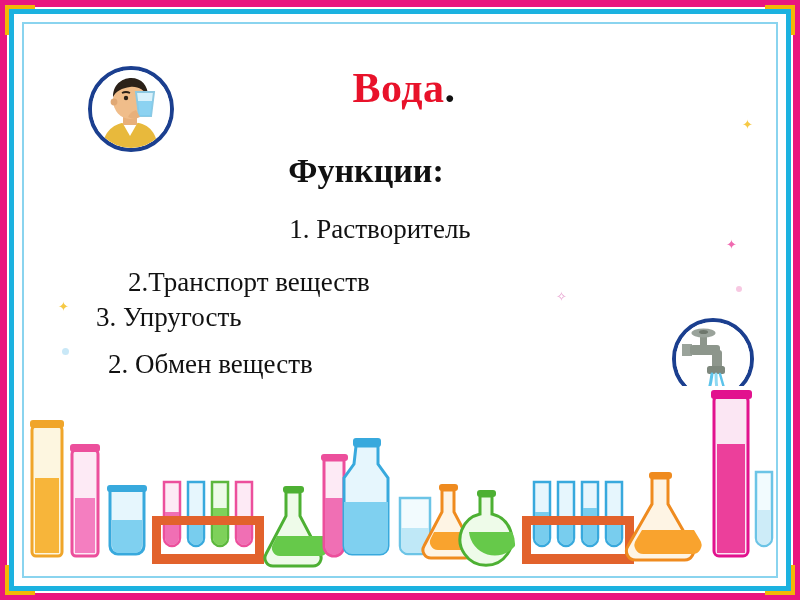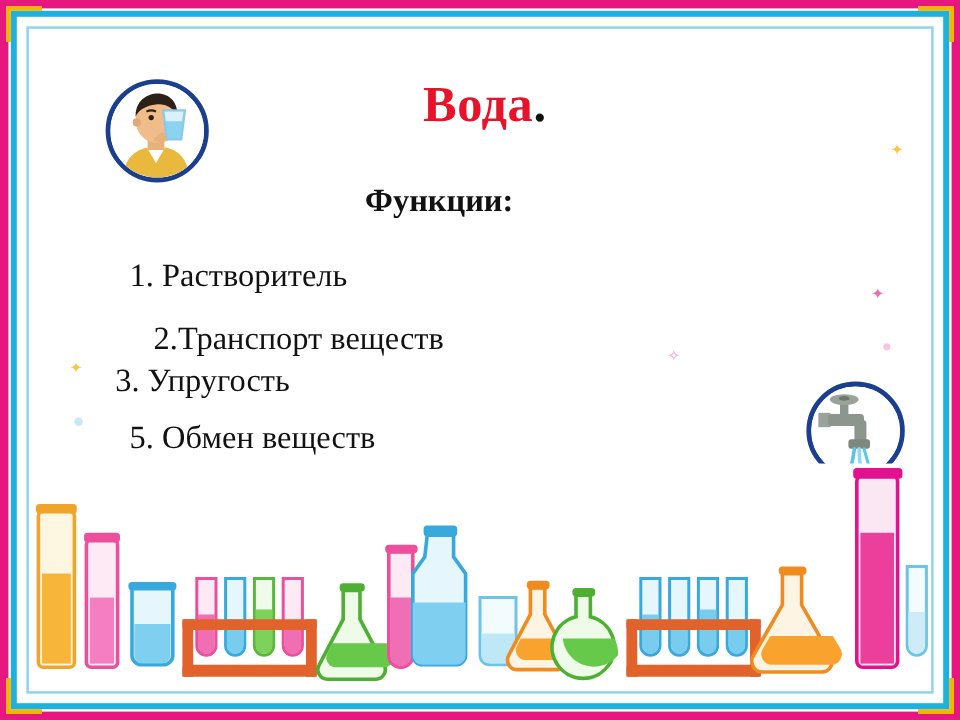--- a/index.html
+++ b/index.html
@@ -95,40 +95,40 @@
   .title .word {
     color: #e8122a;
   }
 
   .subtitle {
     position: absolute;
     left: 0;
     top: 152px;
     width: 680px;
     text-align: center;
-    font-size: 27px;
+    font-size: 34px;
     font-weight: bold;
     color: #111111;
     padding-left: 52px;
     box-sizing: border-box;
   }
 
   
   .list {
     position: absolute;
     left: 92px;
     top: 210px;
     width: 560px;
   }
   .item {
     font-size: 27px;
     color: #111111;
     white-space: nowrap;
   }
-  .item-1 { margin-left: 16px;  margin-top: 4px; }
+  .item-1 { margin-left: 16px;  margin-top: 4px; text-align: center; }
   .item-2 { margin-left: 36px; margin-top: 22px; }
   .item-3 { margin-left: 4px;  margin-top: 4px; }
   .item-4 { margin-left: 16px; margin-top: 16px; }
 
   
   .badge {
     position: absolute;
     border-radius: 50%;
     box-sizing: border-box;
     overflow: hidden;
@@ -237,21 +237,21 @@
   <div class="title">
     <span class="word">Вода</span><span>.</span>
   </div>
 
   <div class="subtitle">Функции:</div>
 
   <div class="list">
     <div class="item item-1">1. Растворитель</div>
     <div class="item item-2">2.Транспорт веществ</div>
     <div class="item item-3">3. Упругость</div>
-    <div class="item item-4">5. Обмен веществ</div>
+    <div class="item item-4">2. Обмен веществ</div>
   </div>
 
   <div class="lab">
     <svg width="752" height="190" viewBox="0 0 752 190" xmlns="http://www.w3.org/2000/svg">
       <defs>
         <clipPath id="clipAll">
             <rect x="0" y="0" width="752" height="190"></rect>
           </clipPath>
       </defs>
       <g clip-path="url(#clipAll)">

